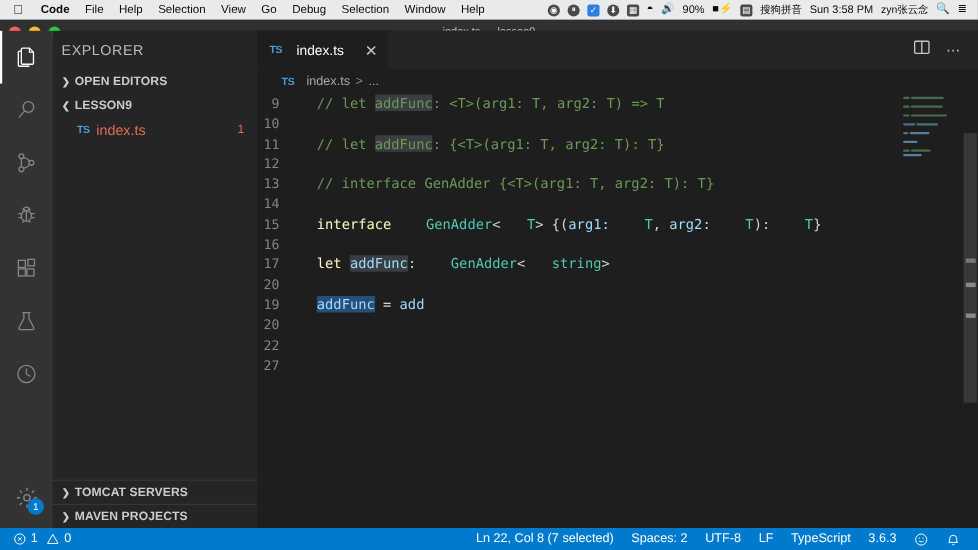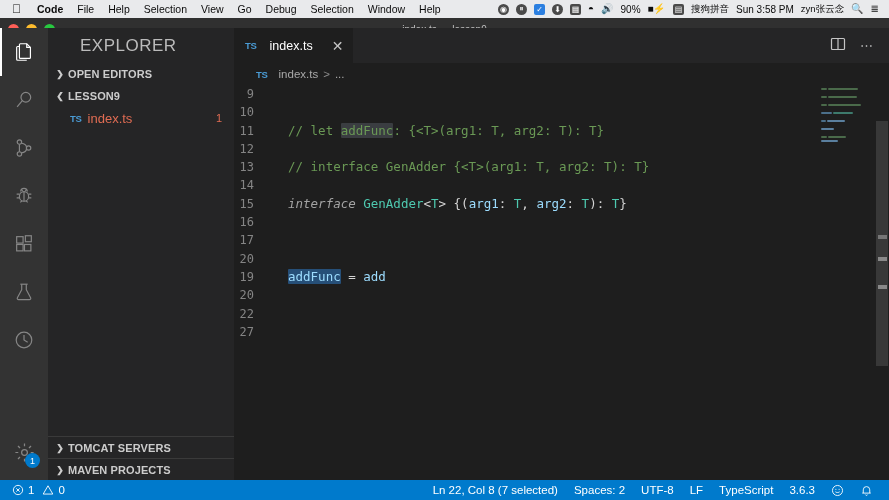--- a/index.html
+++ b/index.html
@@ -72,21 +72,21 @@
     min-width:15px; height:15px; border-radius:8px;
     background:#007acc; color:#fff; font-size:9px;
     display:flex; align-items:center; justify-content:center;
     padding:0 3px; font-family:"Liberation Sans",sans-serif;
   }
 
   
   .sidebar { width:186px; background:#252526; display:flex; flex-direction:column; }
   .sb-title {
     height:35px; display:flex; align-items:center;
-    padding-left:32px; font-size:17px; letter-spacing:.5px;
+    padding-left:8px; font-size:13px; letter-spacing:.5px;
     color:#bbbbbb; text-transform:uppercase;
   }
   .sec-head {
     height:22px; display:flex; align-items:center;
     font-size:11px; font-weight:bold; color:#cccccc;
     padding-left:4px; letter-spacing:.1px;
   }
   .chev { width:16px; display:inline-flex; align-items:center; justify-content:center; color:#cccccc; font-size:9px; }
   .file-row {
     height:22px; display:flex; align-items:center;
@@ -134,22 +134,22 @@
     position:absolute; top:0; left:0; right:0; bottom:0;
     font-family:"DejaVu Sans Mono", monospace; font-size:12.5px;
     line-height:18.3px;
   }
   .cline { display:flex; height:18.3px; align-items:center; white-space:pre; }
   .lnum {
     width:42px; text-align:right; padding-right:22px;
     color:#858585; font-size:12px; flex:none;
   }
   .ccontent { padding-left:12px; color:#d4d4d4; }
-  .kw   { color:#a3a3a3;font-style:italic; }
-  .typ  { color:#4ec9b0; }
+  .kw   { color:#fef9c3; }
+  .typ  { color:#4ec9b0;margin-left:24px; }
   .id   { color:#9cdcfe; }
   .cmt  { color:#6a9955; }
   .str  { color:#ce9178; }
   .pun  { color:#d4d4d4; }
   .hl   { background:#3a3d41; border-radius:1px; }
   .selhl{ background:#264f78; border-radius:1px; }
   .errsq { border-bottom:2px dotted #f14c4c; }
   .caret {
     display:inline-block; width:1px; height:14px; background:#aeafad;
     vertical-align:-2px; margin:0 -0.5px;
@@ -362,20 +362,21 @@
         <span>index.ts</span>
         <span class="sep">&gt;</span>
         <span>...</span>
       </div>
 
       <div class="codearea">
         <div class="codegrid">
 
           <div class="cline">
             <span class="lnum">9</span>
+            <span class="ccontent"><span class="cmt">// let </span><span class="cmt hl">addFunc</span><span class="cmt">: &lt;T&gt;(arg1: T, arg2: T) =&gt; T</span></span>
           </div>
 
           <div class="cline">
             <span class="lnum">10</span>
             <span class="ccontent"></span>
           </div>
 
           <div class="cline">
             <span class="lnum">11</span>
             <span class="ccontent"><span class="cmt">// let </span><span class="cmt hl">addFunc</span><span class="cmt">: {&lt;T&gt;(arg1: T, arg2: T): T}</span></span>
@@ -401,20 +402,21 @@
             <span class="ccontent"><span class="kw">interface</span><span class="pun"> </span><span class="typ">GenAdder</span><span class="pun">&lt;</span><span class="typ">T</span><span class="pun">&gt; {(</span><span class="id">arg1</span><span class="pun">: </span><span class="typ">T</span><span class="pun">, </span><span class="id">arg2</span><span class="pun">: </span><span class="typ">T</span><span class="pun">): </span><span class="typ">T</span><span class="pun">}</span></span>
           </div>
 
           <div class="cline">
             <span class="lnum">16</span>
             <span class="ccontent"></span>
           </div>
 
           <div class="cline">
             <span class="lnum">17</span>
+            <span class="ccontent"><span class="kw">let</span><span class="pun"> </span><span class="id hl">addFunc</span><span class="pun">: </span><span class="typ">GenAdder</span><span class="pun">&lt;</span><span class="typ">string</span><span class="pun">&gt;</span></span>
           </div>
 
           <div class="cline">
             <span class="lnum">20</span>
             <span class="ccontent"></span>
           </div>
 
           <div class="cline">
             <span class="lnum">19</span>
             <span class="ccontent"><span class="id selhl">addFunc</span><span class="pun"> = </span><span class="id">add</span></span>

